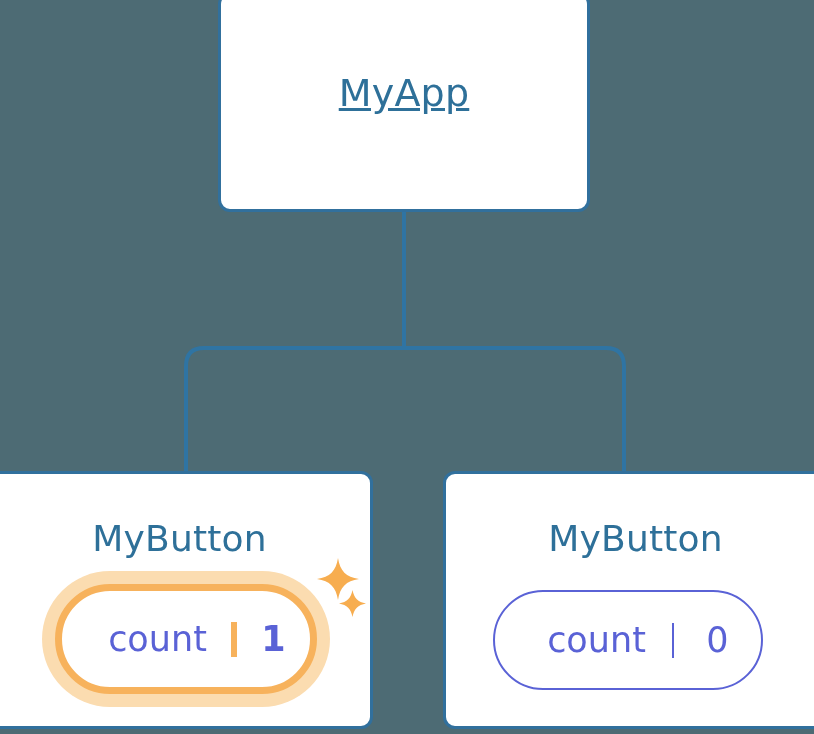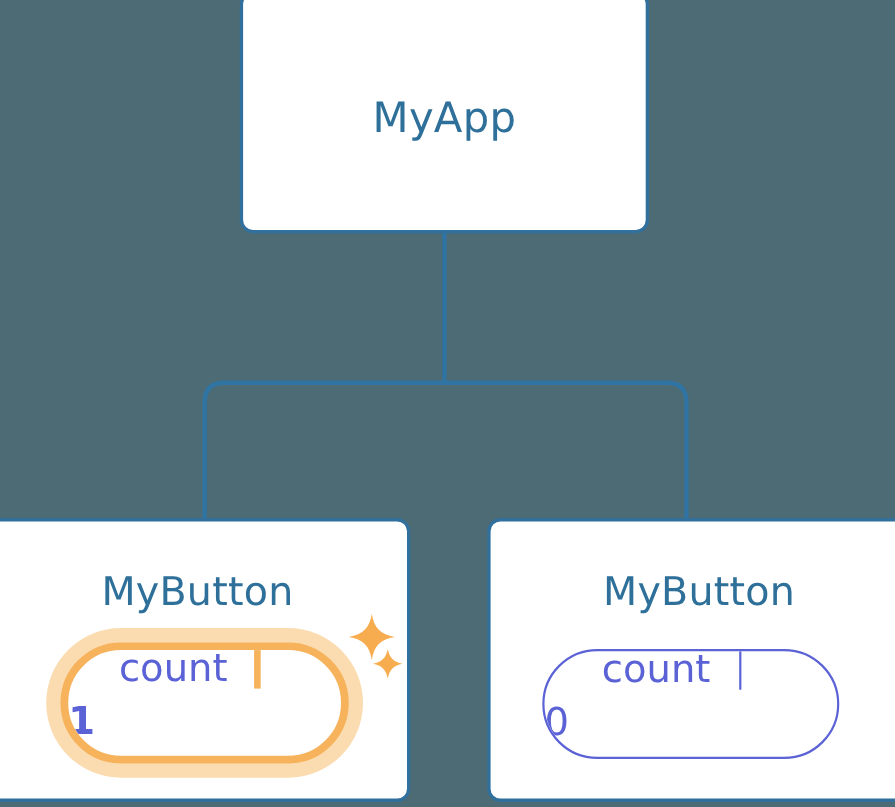--- a/index.html
+++ b/index.html
@@ -61,42 +61,42 @@
     left: 0;
     right: 0;
     text-align: center;
     color: #2e7099;
     font-size: 37px;
     font-weight: 400;
     letter-spacing: 0.2px;
     white-space: nowrap;
   }
   #node-root .node-title {
-    top: 90px;
+    top: 76px;
     font-size: 38px;
+    text-decoration: underline;
   }
   .child-title {
     top: 44px;
     font-size: 36px;
   }
 
   
   .pill-wrap {
     position: absolute;
     display: flex;
     align-items: stretch;
   }
   .pill {
     display: flex;
-    align-items: flex-start;
+    align-items: center;
     box-sizing: border-box;
     background: #ffffff;
     border-radius: 999px;
     overflow: hidden;
-    flex-direction: column;
   }
   .pill-key, .pill-val {
     display: flex;
     align-items: center;
     justify-content: center;
     color: #5a62d6;
     line-height: 1;
     box-sizing: border-box;
   }
 

